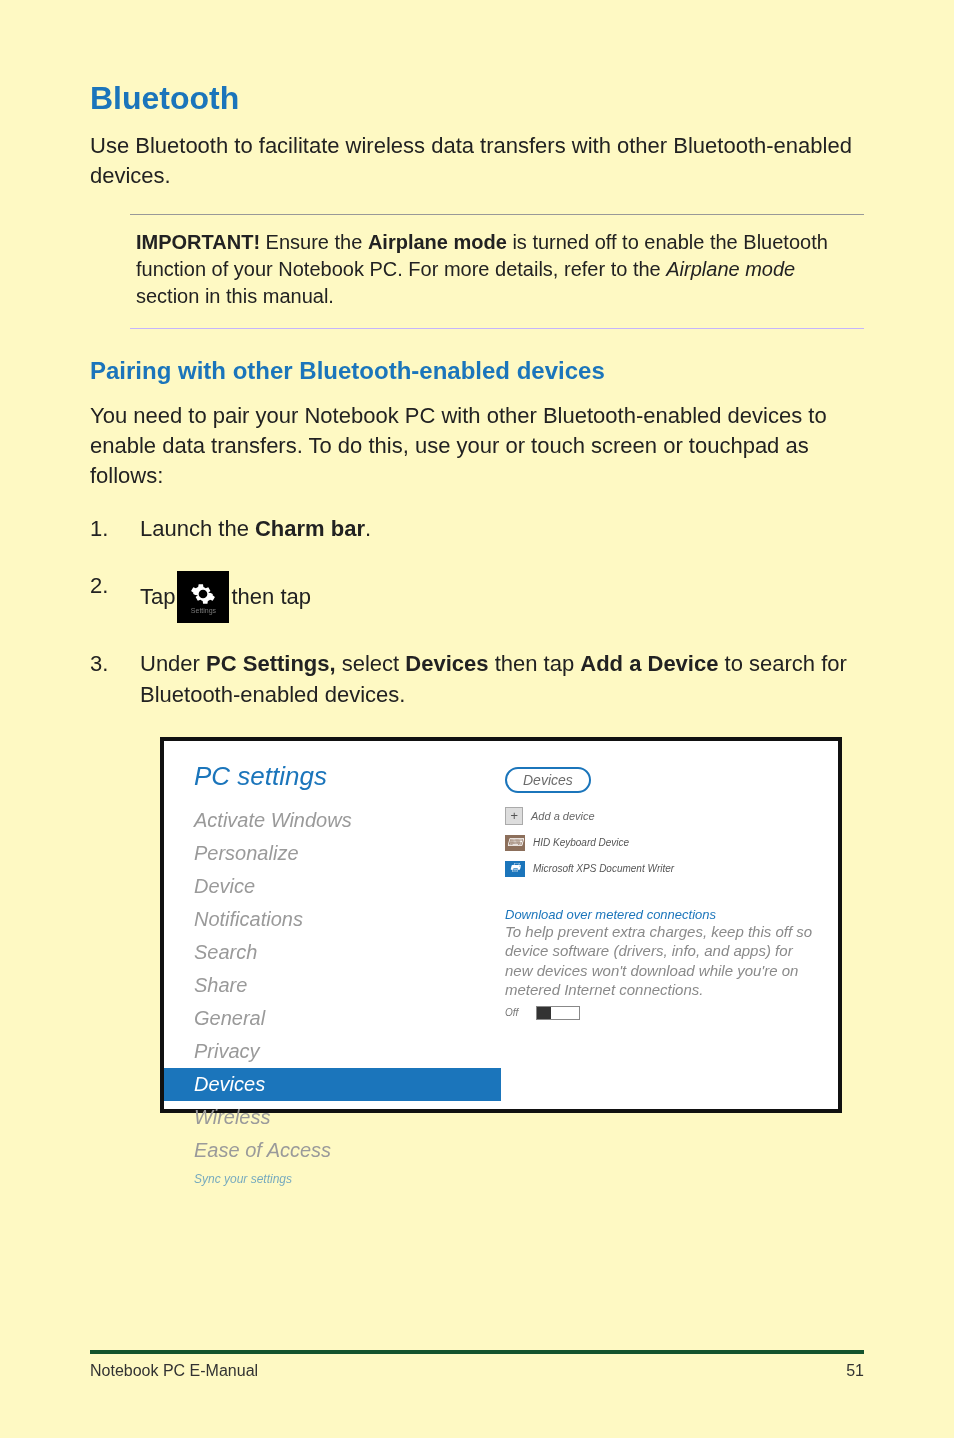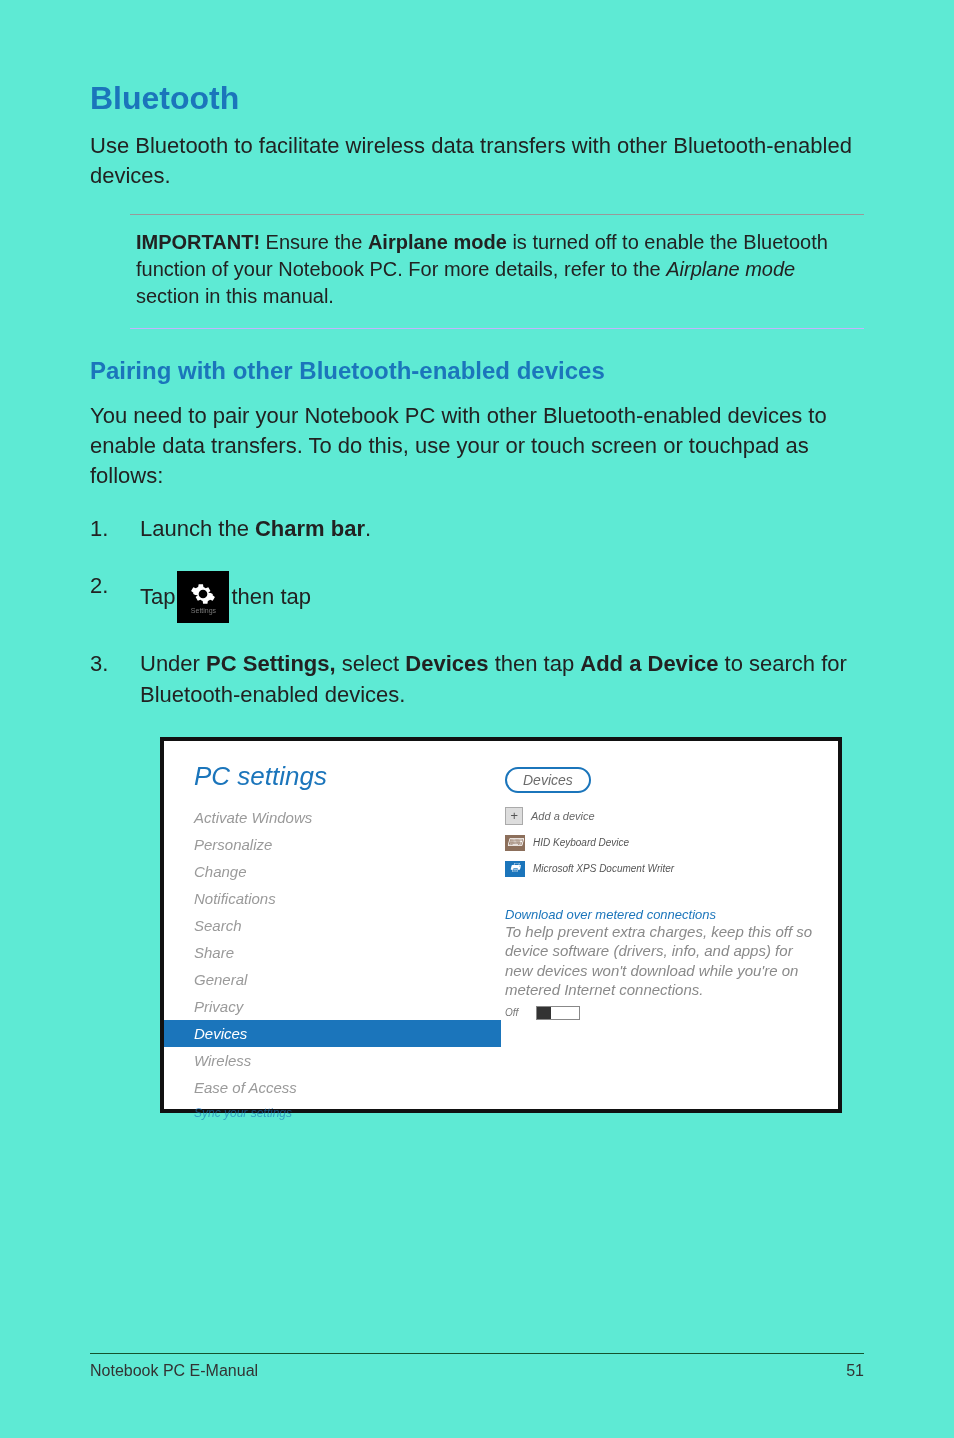--- a/index.html
+++ b/index.html
@@ -4,21 +4,21 @@
 <style>
   * { margin:0; padding:0; box-sizing:border-box; }
   body {
     width:954px; height:1438px;
     background:#f0f0f0;
     font-family:"Segoe UI", Arial, sans-serif;
     position:relative;
   }
   .page {
     width:954px; height:1438px;
-    background:#5eead4;
+    background:#fef9c3;
     padding:80px 90px 0 90px;
     position:relative;
     color:#222;
   }
   h1.blue { color:#1b75bb; font-size:32px; font-weight:700; margin-bottom:14px; }
   p.body { font-size:22px; line-height:1.35; margin-bottom:24px; }
   .callout {
     border-top:1px solid #999;
     border-bottom:1px solid #c4b5fd;
     margin:0 0 28px 40px;
@@ -43,21 +43,21 @@
   .screenshot-wrap { margin:18px 0 0 70px; }
   .screenshot {
     border:4px solid #111; background:#fff;
     width:682px; height:376px;
     display:flex; font-size:12px;font-style:italic;
   }
   .ss-left { width:50%; padding:20px 10px 0 30px; position:relative; }
   .ss-right { width:50%; padding:26px 22px 0 4px; position:relative; }
   .pc-title { color:#1b75bb; font-size:26px; font-weight:400; margin-bottom:12px; }
   .nav { list-style:none; }
-  .nav li { color:#9a9a9a; font-size:15px; padding:5px 0 5px 0; }
+  .nav li { color:#9a9a9a; font-size:20px; padding:5px 0 5px 0; }
   .nav li.active { background:#1b75bb; color:#fff; margin-left:-30px; padding-left:30px; margin-right:-10px; padding-top:5px; padding-bottom:5px; }
   .nav li.bottom-cut { color:#1b75bb; font-size:12px; opacity:.6; }
 
   .circled { display:inline-block; border:2px solid #1b75bb; border-radius:18px; padding:3px 16px; color:#6b6b6b; font-size:14px; }
   .add-row { display:flex; align-items:center; gap:8px; margin-top:14px; }
   .add-row .plus { width:18px; height:18px; background:#ddd; border:1px solid #aaa; display:flex; align-items:center; justify-content:center; font-size:13px; color:#555; }
   .add-row .lbl { color:#666; font-size:11px; }
   .dev-row { display:flex; align-items:center; gap:8px; margin-top:10px; }
   .dev-row .ico { width:20px; height:16px; display:flex; align-items:center; justify-content:center; color:#fff; font-size:11px; }
   .ico.kbd { background:#8c6f5b; }
@@ -65,21 +65,21 @@
   .dev-row .lbl { color:#555; font-size:10px; }
 
   .dl-head { color:#1b75bb; font-size:13px; margin-top:30px; }
   .dl-desc { color:#8a8a8a; font-size:15px; line-height:1.3; margin-top:0; }
   .toggle-row { display:flex; align-items:center; gap:18px; margin-top:6px; color:#777; font-size:10px; }
   .toggle { width:44px; height:14px; border:1px solid #888; position:relative; background:#fff; }
   .toggle .knob { position:absolute; left:0; top:0; width:14px; height:12px; background:#333; }
 
   .footer {
     position:absolute; left:90px; right:90px; bottom:58px;
-    border-top:1px solid #14532d; padding-top:8px;
+    border-top:4px solid #14532d; padding-top:8px;
     display:flex; justify-content:space-between; font-size:16px; color:#333;
   }
 </style>
 </head>
 <body>
 
 <div class="page">
 
   <h1 class="blue">Bluetooth</h1>
 
@@ -123,21 +123,21 @@
     </div>
   </div>
 
   <div class="screenshot-wrap">
     <div class="screenshot">
       <div class="ss-left">
         <div class="pc-title">PC settings</div>
         <ul class="nav">
           <li>Activate Windows</li>
           <li>Personalize</li>
-          <li>Change</li>
+          <li>Device</li>
           <li>Notifications</li>
           <li>Search</li>
           <li>Share</li>
           <li>General</li>
           <li>Privacy</li>
           <li class="active">Devices</li>
           <li>Wireless</li>
           <li>Ease of Access</li>
           <li class="bottom-cut">Sync your settings</li>
         </ul>

